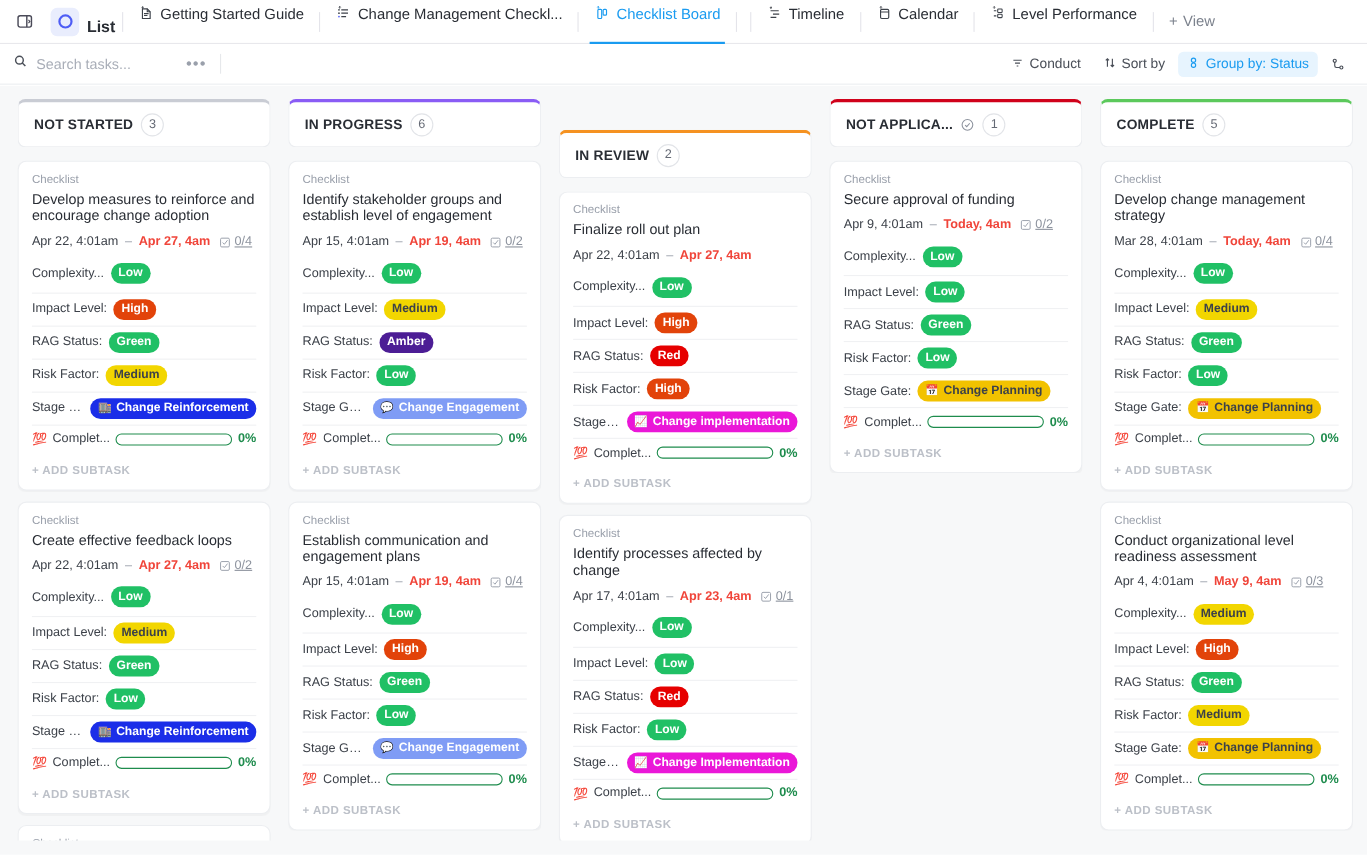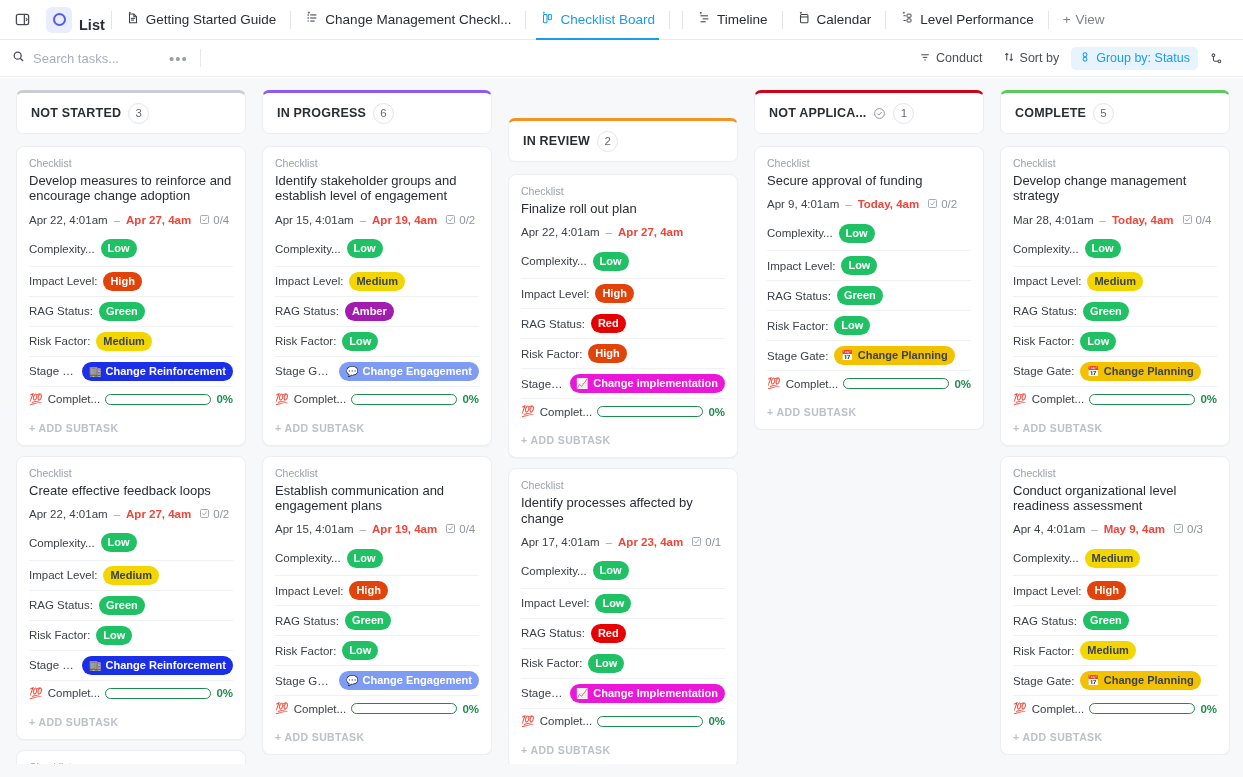--- a/index.html
+++ b/index.html
@@ -30,21 +30,21 @@
     display: flex; align-items: center; justify-content: center;
   }
   .circle-o {
     width: 13px; height: 13px; border: 2px solid #4e5df5; border-radius: 50%;
   }
   .list-label { font-size: 14.5px; font-weight: 700; color: #292d34; }
 
   .vdiv { width: 1px; height: 18px; background: #e4e4ea; margin: 0 6px; }
 
   .view-tab {
-    display: flex; align-items: center; gap: 6px;
+    display: flex; align-items: flex-start; gap: 6px;
     padding: 5px 8px; border-radius: 5px; cursor: pointer;
     font-size: 13.5px; color: #292d34; white-space: nowrap;
     position: relative; height: 40px; align-content: center;
   }
   .view-tab.active { color: #1a9bf0; }
   .view-tab.active::after {
     content: ""; position: absolute; left: 4px; right: 4px; bottom: 0;
     height: 2px; background: #1a9bf0;
   }
   .view-tab svg { flex: 0 0 auto; }
@@ -116,22 +116,22 @@
     margin-bottom: 10px; font-weight: 400;
   }
   .card-dates {
     display: flex; align-items: center; gap: 6px; flex-wrap: nowrap;
     margin-bottom: 11px; font-size: 11.5px; color: #4a4f58;
   }
   .date-start { color: #3c4149; white-space: nowrap; }
   .date-dash { color: #9aa0ab; }
   .date-end { color: #f0453a; font-weight: 700; white-space: nowrap; }
   .subtask-count {
-    display: inline-flex; align-items: flex-start; gap: 3px;
-    color: #8d939e; font-size: 11.5px; margin-left: 2px;
+    display: inline-flex; align-items: flex-end; gap: 3px;
+    color: #8d939e; font-size: 11.5px; margin-left: 2px; text-decoration: underline;
   }
 
   .field-row {
     display: flex; align-items: center; gap: 6px;
     border-top: 1px solid #f0f1f3; padding: 5px 0; min-height: 29px;
   }
   .field-row.first { border-top: none; padding-top: 0; }
   .field-label {
     font-size: 11.5px; color: #3c4149; white-space: nowrap;
     overflow: hidden; text-overflow: ellipsis; max-width: 82px;
@@ -458,21 +458,21 @@
           <div class="field-row first">
             <span class="field-label">Complexity...</span>
             <span class="tag" style="background: rgb(32, 192, 101); color: rgb(255, 255, 255);">Low</span>
           </div>
           <div class="field-row">
             <span class="field-label">Impact Level:</span>
             <span class="tag" style="background: rgb(242, 214, 0); color: rgb(60, 65, 73);">Medium</span>
           </div>
           <div class="field-row">
             <span class="field-label">RAG Status:</span>
-            <span class="tag" style="background: #a21caf; color: rgb(255, 255, 255);">Amber</span>
+            <span class="tag" style="background: #4c1d95; color: rgb(255, 255, 255);">Amber</span>
           </div>
           <div class="field-row">
             <span class="field-label">Risk Factor:</span>
             <span class="tag" style="background: rgb(32, 192, 101); color: rgb(255, 255, 255);">Low</span>
           </div>
           <div class="field-row">
             <span class="field-label">Stage Gate:</span>
             <span class="tag" style="background: rgb(127, 156, 245); color: rgb(255, 255, 255);">
               <span class="tag-emoji">💬</span>
               <span>Change Engagement</span>

